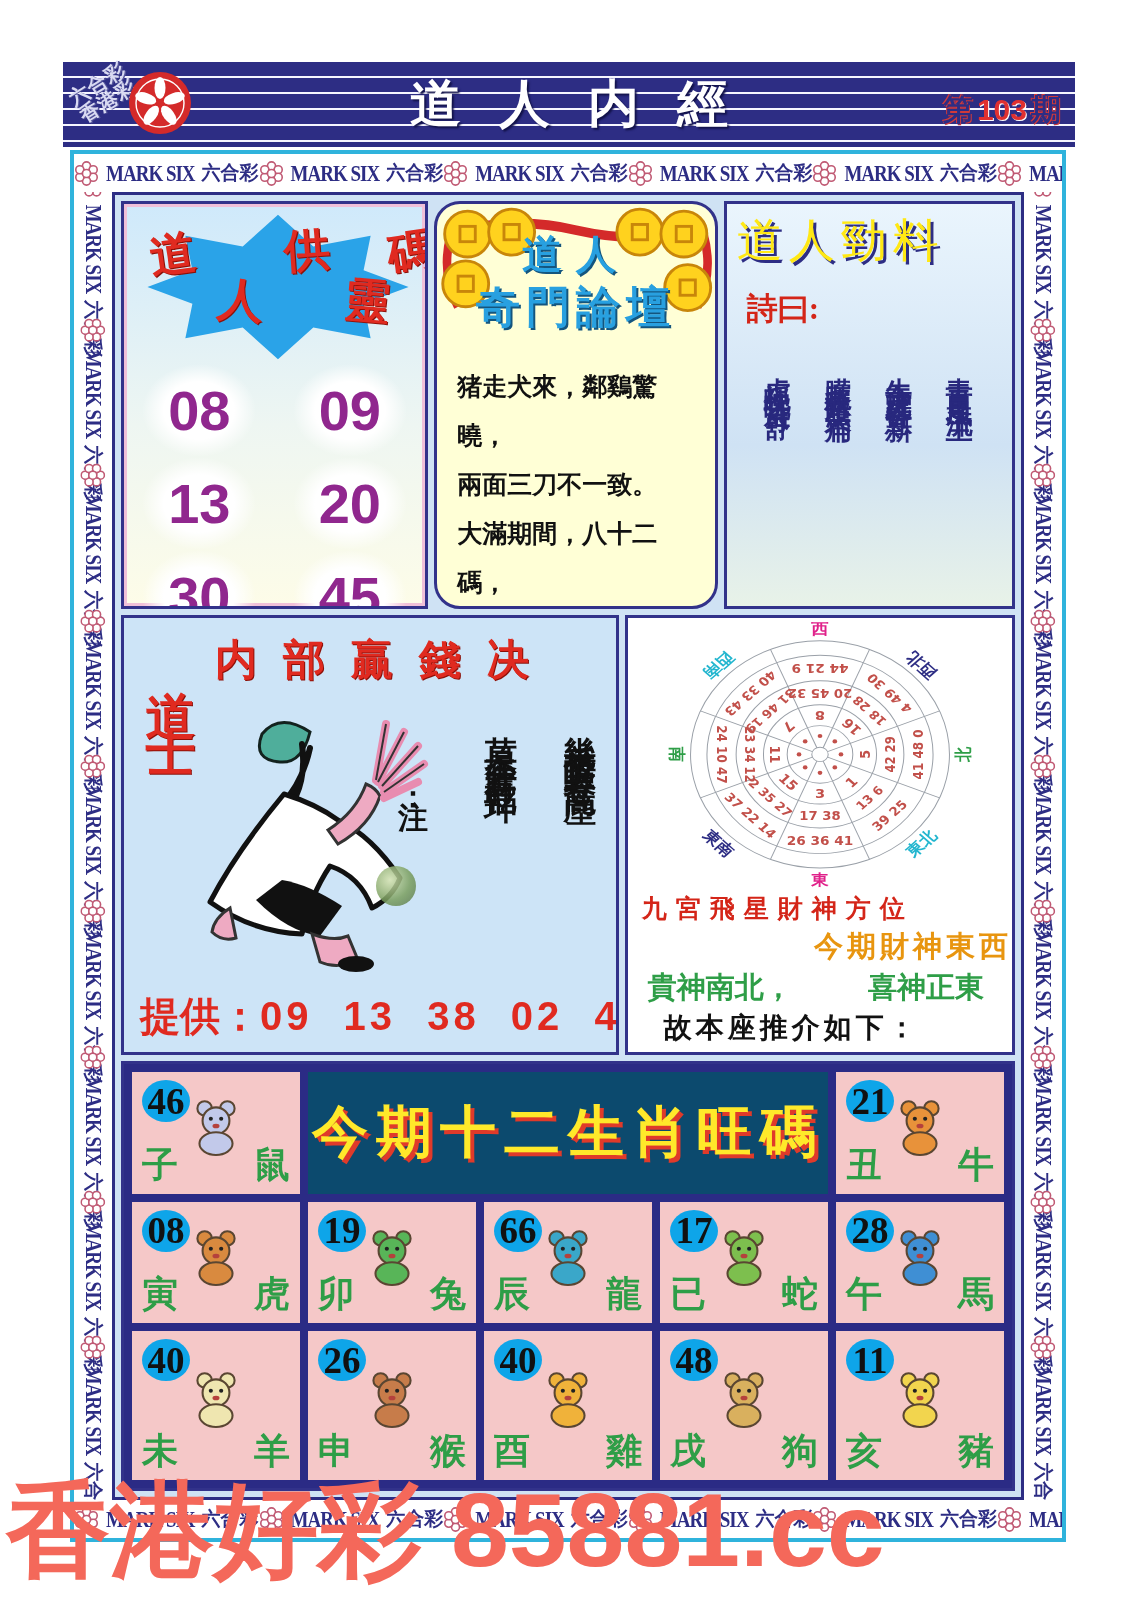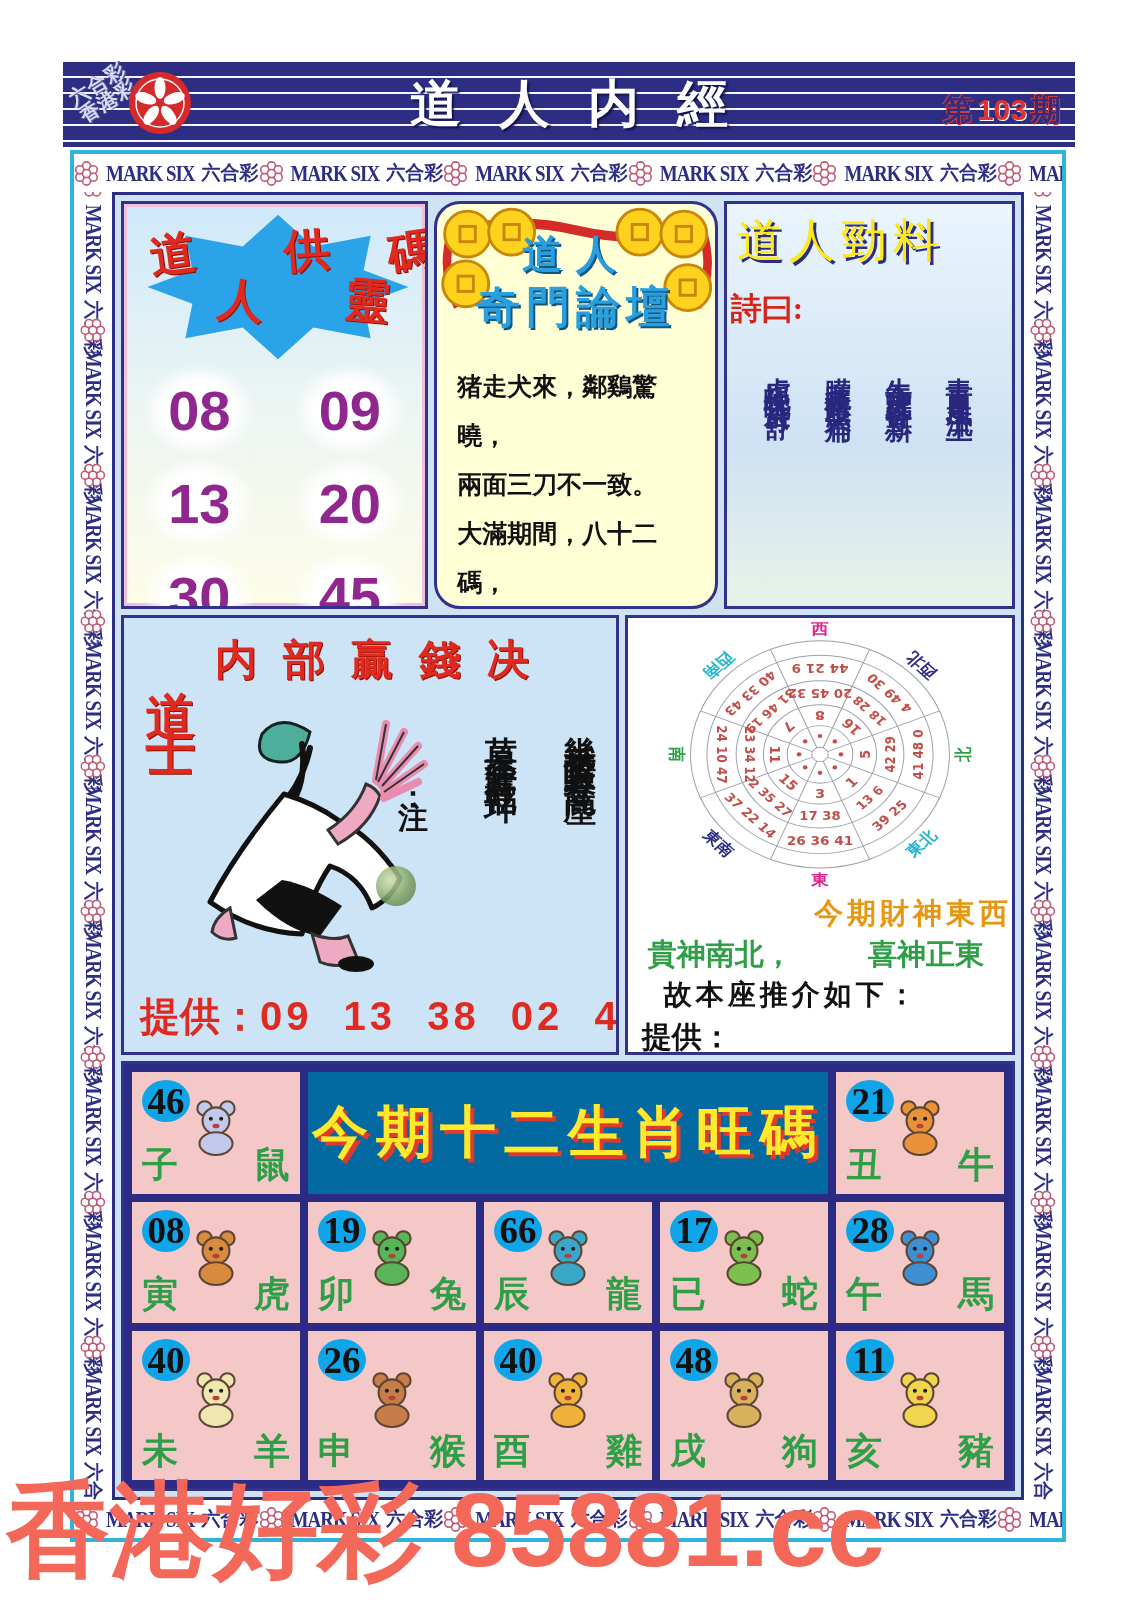--- a/index.html
+++ b/index.html
@@ -59,21 +59,21 @@
     color:#28a0e0;font-weight:bold;text-shadow:2px 2px 0 #14557e;line-height:1.25;}
   .qimen-title .t1{font-size:40px;letter-spacing:14px;}
   .qimen-title .t2{font-size:44px;letter-spacing:6px;}
   .qimen-poem{position:absolute;left:20px;top:158px;right:12px;color:#111;
     font-size:25px;font-weight:bold;line-height:1.96;}
 
   
   .box-jinliao{flex:290;background:linear-gradient(180deg,#eaf5fd,#cfe2f4 60%,#e8f2e8);}
   .jinliao-title{margin:6px 10px 0;font-size:46px;font-weight:normal;color:#ffe814;
     text-shadow:3px 3px 0 #2d2d84;letter-spacing:6px;}
-  .shiyue{margin:16px 4px 0;font-size:31px;font-weight:bold;color:#d42518;}
+  .shiyue{margin:16px 20px 0;font-size:31px;font-weight:bold;color:#d42518;}
   .jinliao-poem{position:absolute;left:8px;right:10px;top:152px;bottom:8px;
     display:flex;flex-direction:row-reverse;justify-content:space-evenly;}
   .vcol{writing-mode:vertical-rl;font-size:27px;font-weight:bold;color:#28287e;letter-spacing:6px;}
 
   
   .box-neibu{flex:512;background:#cde4f7;}
   .neibu-side{position:absolute;left:14px;top:34px;writing-mode:vertical-rl;
     color:#e02a20;font-size:50px;font-weight:bold;letter-spacing:34px;text-shadow:1px 1px 0 #8c1008;}
   .neibu-title{position:absolute;left:91px;top:14px;color:#e02a20;font-size:42px;font-weight:bold;
     letter-spacing:26px;text-shadow:1px 1px 0 #8c1008;white-space:nowrap;}
@@ -102,21 +102,21 @@
   
   .zgrid{height:100%;box-sizing:border-box;background:#2b2b85;border:3px solid #32328a;
     padding:8px;display:grid;grid-template-columns:repeat(5,1fr);grid-template-rows:1fr 1fr 1.22fr;gap:8px;}
   .zcell{position:relative;background:#f5c8c8;}
   .zbadge{position:absolute;left:10px;top:8px;width:48px;height:42px;border-radius:50%;
     background:#0ea5e9;display:flex;align-items:center;justify-content:center;
     font-size:37px;font-weight:bold;color:#111;}
   .zicon{position:absolute;left:50%;top:46%;transform:translate(-50%,-50%);}
   .zbranch{position:absolute;left:10px;bottom:4px;color:#2e9e47;font-size:36px;font-weight:bold;}
   .zanimal{position:absolute;right:10px;bottom:4px;color:#2e9e47;font-size:36px;font-weight:bold;}
-  .zbanner{grid-column:2/5;background:#0369a1;display:flex;align-items:center;justify-content:center;
+  .zbanner{grid-column:2/5;background:#0c4a6e;display:flex;align-items:center;justify-content:center;
     color:#ffe92a;font-size:56px;font-weight:bold;letter-spacing:8px;text-shadow:4px 4px 0 #e03a2a;}
 
   
   .watermark{position:absolute;left:6px;top:1462px;z-index:20;color:#f4685a;
     font-family:"Liberation Sans",sans-serif;font-size:104px;font-weight:bold;letter-spacing:0px;
     white-space:nowrap;}
 </style>
 </head>
 <body>
 
@@ -775,20 +775,21 @@
               <text x="93.63246763185288" y="96.88246763185286" text-anchor="middle" font-size="15" fill="#c2504a" font-weight="bold" font-family="&quot;DejaVu Sans&quot;,sans-serif" transform="rotate(-225 93.63246763185288 91.63246763185286)">40 33 43</text>
               <text x="170" y="17.65" text-anchor="middle" font-size="19" fill="#e0218a" font-weight="bold" font-family="&quot;DejaVu Sans&quot;,sans-serif">西</text>
               <text x="281.01576464628795" y="63.63423535371205" text-anchor="middle" font-size="19" fill="#2d2d84" font-weight="bold" font-family="&quot;DejaVu Sans&quot;,sans-serif" transform="rotate(-135 281.01576464628795 56.98423535371205)">西北</text>
               <text x="327" y="174.65" text-anchor="middle" font-size="19" fill="#2e9e47" font-weight="bold" font-family="&quot;DejaVu Sans&quot;,sans-serif" transform="rotate(-90 327 168)">北</text>
               <text x="281.01576464628795" y="285.6657646462879" text-anchor="middle" font-size="19" fill="#23b6cf" font-weight="bold" font-family="&quot;DejaVu Sans&quot;,sans-serif" transform="rotate(-45 281.01576464628795 279.01576464628795)">東北</text>
               <text x="170" y="331.65" text-anchor="middle" font-size="19" fill="#e0218a" font-weight="bold" font-family="&quot;DejaVu Sans&quot;,sans-serif">東</text>
               <text x="58.98423535371205" y="285.6657646462879" text-anchor="middle" font-size="19" fill="#2d2d84" font-weight="bold" font-family="&quot;DejaVu Sans&quot;,sans-serif" transform="rotate(45 58.98423535371205 279.01576464628795)">東南</text>
               <text x="13" y="174.65000000000003" text-anchor="middle" font-size="19" fill="#2e9e47" font-weight="bold" font-family="&quot;DejaVu Sans&quot;,sans-serif" transform="rotate(90 13 168.00000000000003)">南</text>
               <text x="58.98423535371205" y="63.634235353712036" text-anchor="middle" font-size="19" fill="#23b6cf" font-weight="bold" font-family="&quot;DejaVu Sans&quot;,sans-serif" transform="rotate(-225 58.98423535371205 56.98423535371204)">西南</text>
             </svg>
+          <div class="wheel-caption">九宮飛星財神方位</div>
           <div class="wheel-line1">今期財神東西</div>
           <div class="wheel-line2">
             <span>貴神南北，</span>
               <span>喜神正東</span>
           </div>
           <div class="wheel-line3">故本座推介如下：</div>
           <div class="wheel-tigong">
             <span>提供：</span>
 
           </div>

